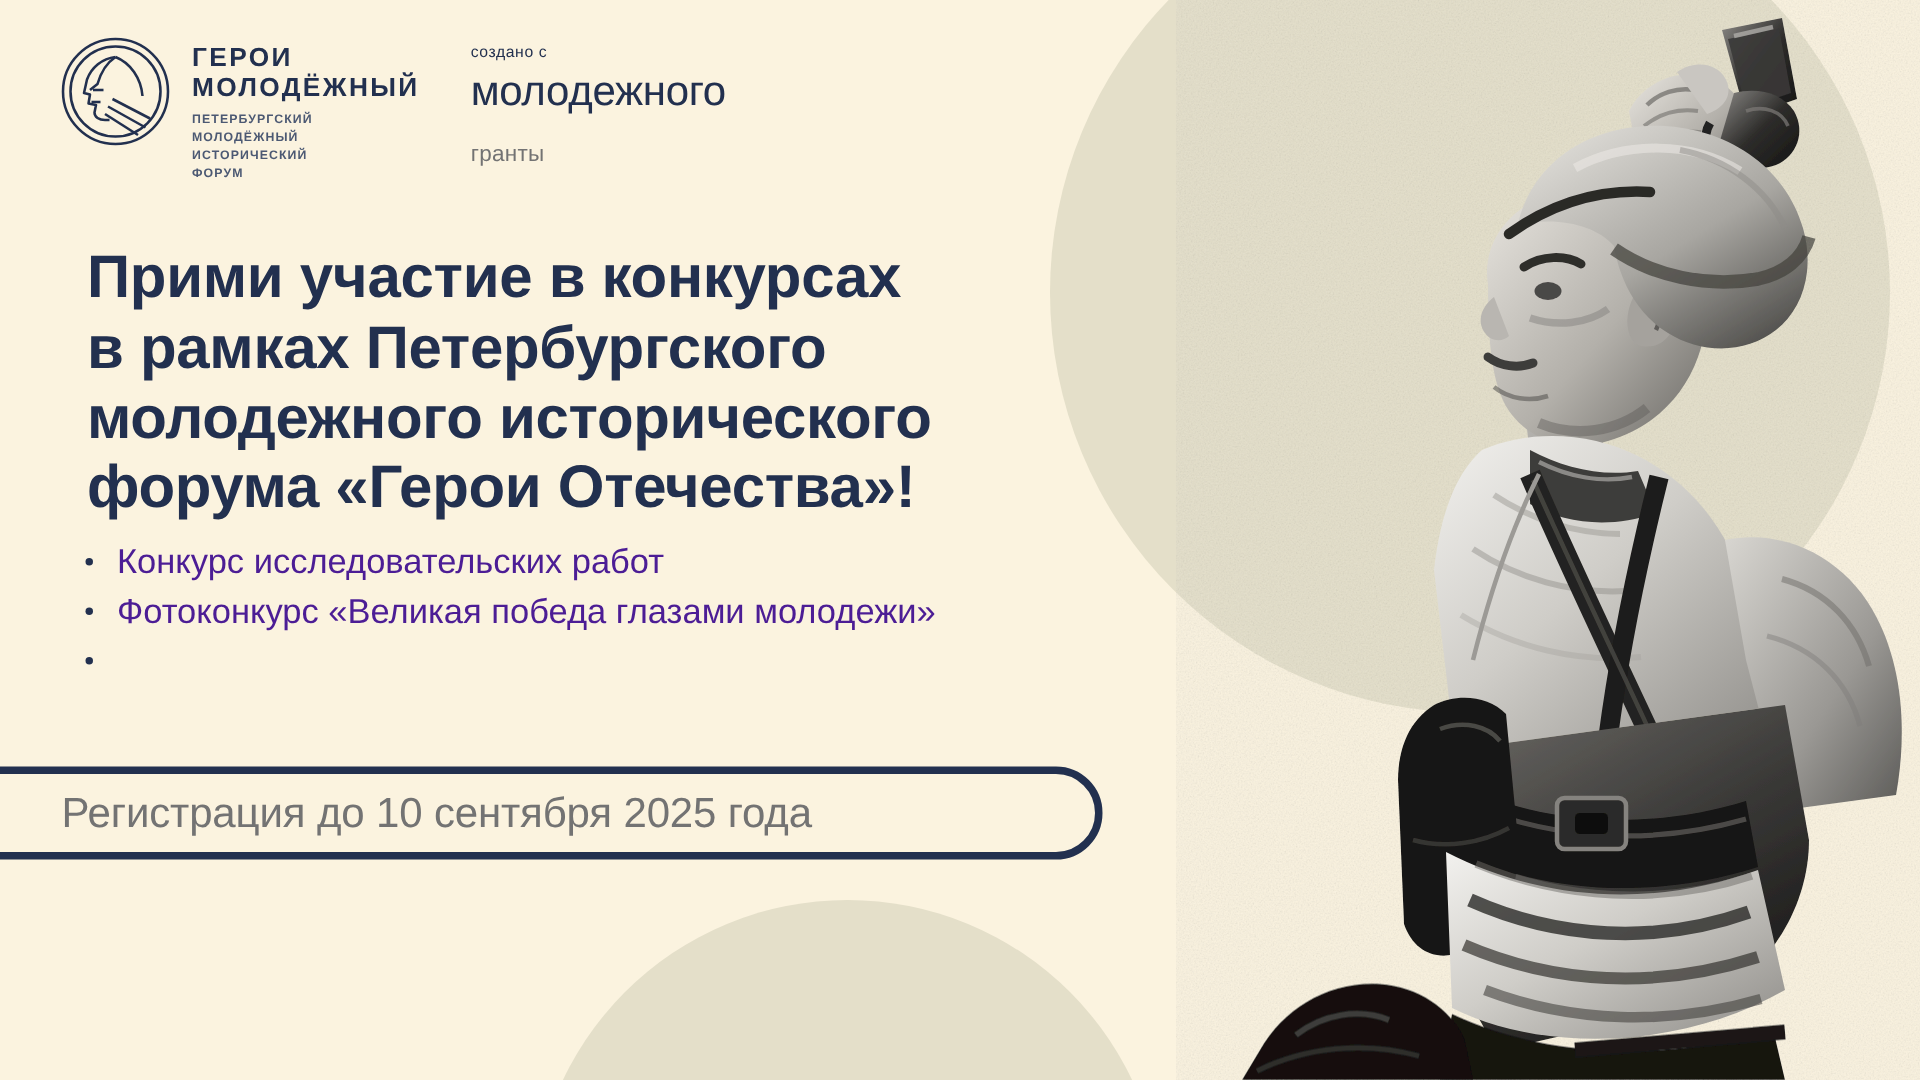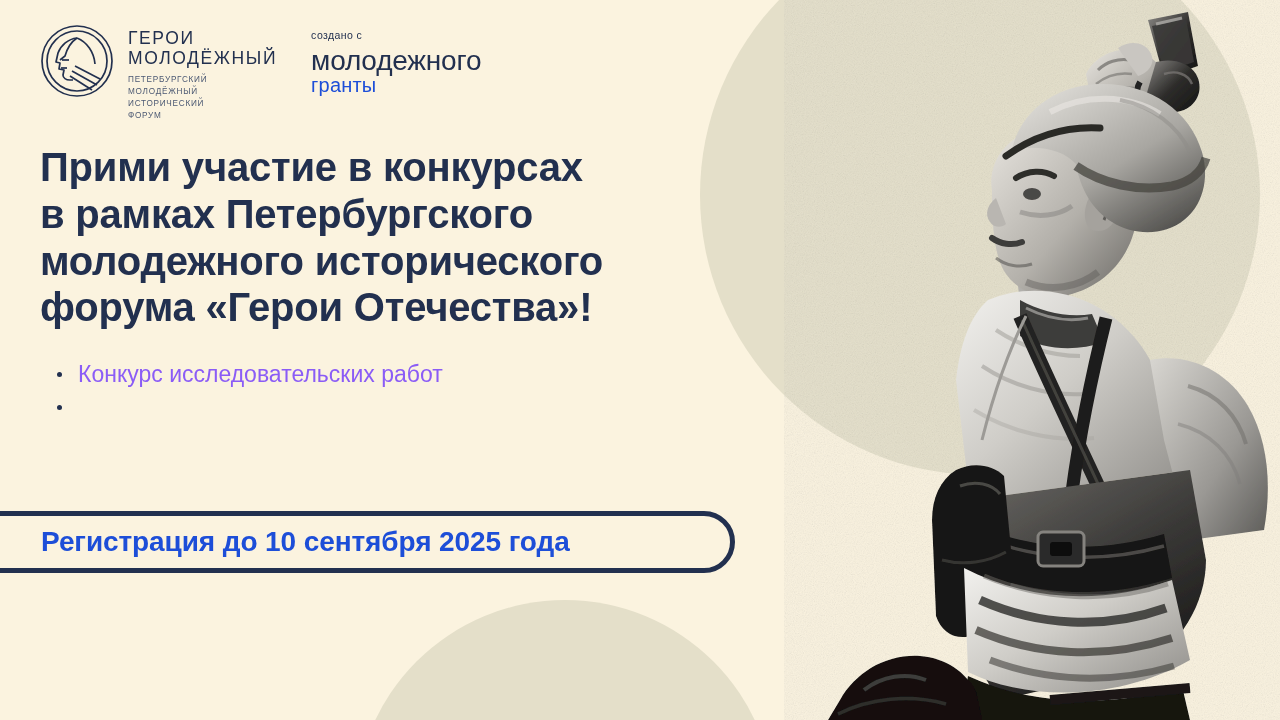--- a/index.html
+++ b/index.html
@@ -55,33 +55,33 @@
   #forum-emblem {
     width: 74px;
     height: 74px;
     flex: none;
     display: block;
   }
   #forum-wordmark {
     padding-top: 5px;
   }
   .wordmark-line {
-    font-weight: normal;
+    font-weight: bold;
     font-size: 17.5px;
     letter-spacing: 1.6px;
     line-height: 1.12;
     color: #22304F;
   }
   #forum-subtitle {
     margin-top: 6px;
     font-size: 8.2px;
     letter-spacing: 0.75px;
     line-height: 1.45;
     color: #4C5973;
-    font-weight: normal;
+    font-weight: bold;
     white-space: pre-line;
   }
 
   
   #rosmol-logo {
     padding-top: 6px;
     text-align: left;
     color: #22304F;
   }
   #rosmol-pre {
@@ -92,34 +92,34 @@
     color: #22304F;
   }
   #rosmol-name {
     font-size: 28px;
     line-height: 1;
     letter-spacing: -0.2px;
     color: #22304F;
     font-weight: normal;
   }
   #rosmol-sub {
-    font-size: 20px;
+    font-size: 15px;
     line-height: 1;
-    margin-top: 0;
+    margin-top: 20px;
     letter-spacing: 0.2px;
-    color: #1d4ed8;
+    color: #737373;
   }
 
   
   #headline {
     position: absolute;
     left: 40px;
     top: 144px;
     width: 660px;
-    margin: 0;
+    margin: 18px;
     font-size: 40px;
     font-weight: bold;
     line-height: 1.17;
     letter-spacing: -0.2px;
     color: #22304F;
     white-space: pre-line;
   }
 
   
   #contest-list {
@@ -129,21 +129,21 @@
     margin: 0;
     padding: 0;
     list-style: none;
     width: 800px;
   }
   #contest-list li {
     position: relative;
     padding-left: 26px;
     font-size: 23px;
     line-height: 33px;
-    color: #8b5cf6;
+    color: #4c1d95;
     font-weight: normal;
     white-space: nowrap;
   }
   #contest-list li .dot {
     position: absolute;
     left: 5px;
     top: 14px;
     width: 5px;
     height: 5px;
     border-radius: 50%;
@@ -159,22 +159,22 @@
     height: 62px;
     box-sizing: border-box;
     border: 5px solid #22304F;
     border-radius: 34px;
     display: flex;
     align-items: center;
   }
   #registration-text {
     margin-left: 96px;
     font-size: 28px;
-    font-weight: bold;
-    color: #1d4ed8;
+    font-weight: normal;
+    color: #737373;
     letter-spacing: -0.1px;
     white-space: nowrap;
   }
 
   
   #soldier-photo {
     position: absolute;
     right: 0;
     bottom: 0;
     width: 560px;
@@ -404,20 +404,24 @@
 молодежного исторического
 форума «Герои Отечества»!</h1>
 
   <ul id="contest-list">
     <li>
       <span class="dot"></span>
       <span>Конкурс исследовательских работ</span>
     </li>
     <li>
       <span class="dot"></span>
+      <span>Фотоконкурс «Великая победа глазами молодежи»</span>
+    </li>
+    <li>
+      <span class="dot"></span>
     </li>
   </ul>
 
   <div id="registration-pill">
     <span id="registration-text">Регистрация до 10 сентября 2025 года</span>
   </div>
 
 </div>
 
 </body></html>

